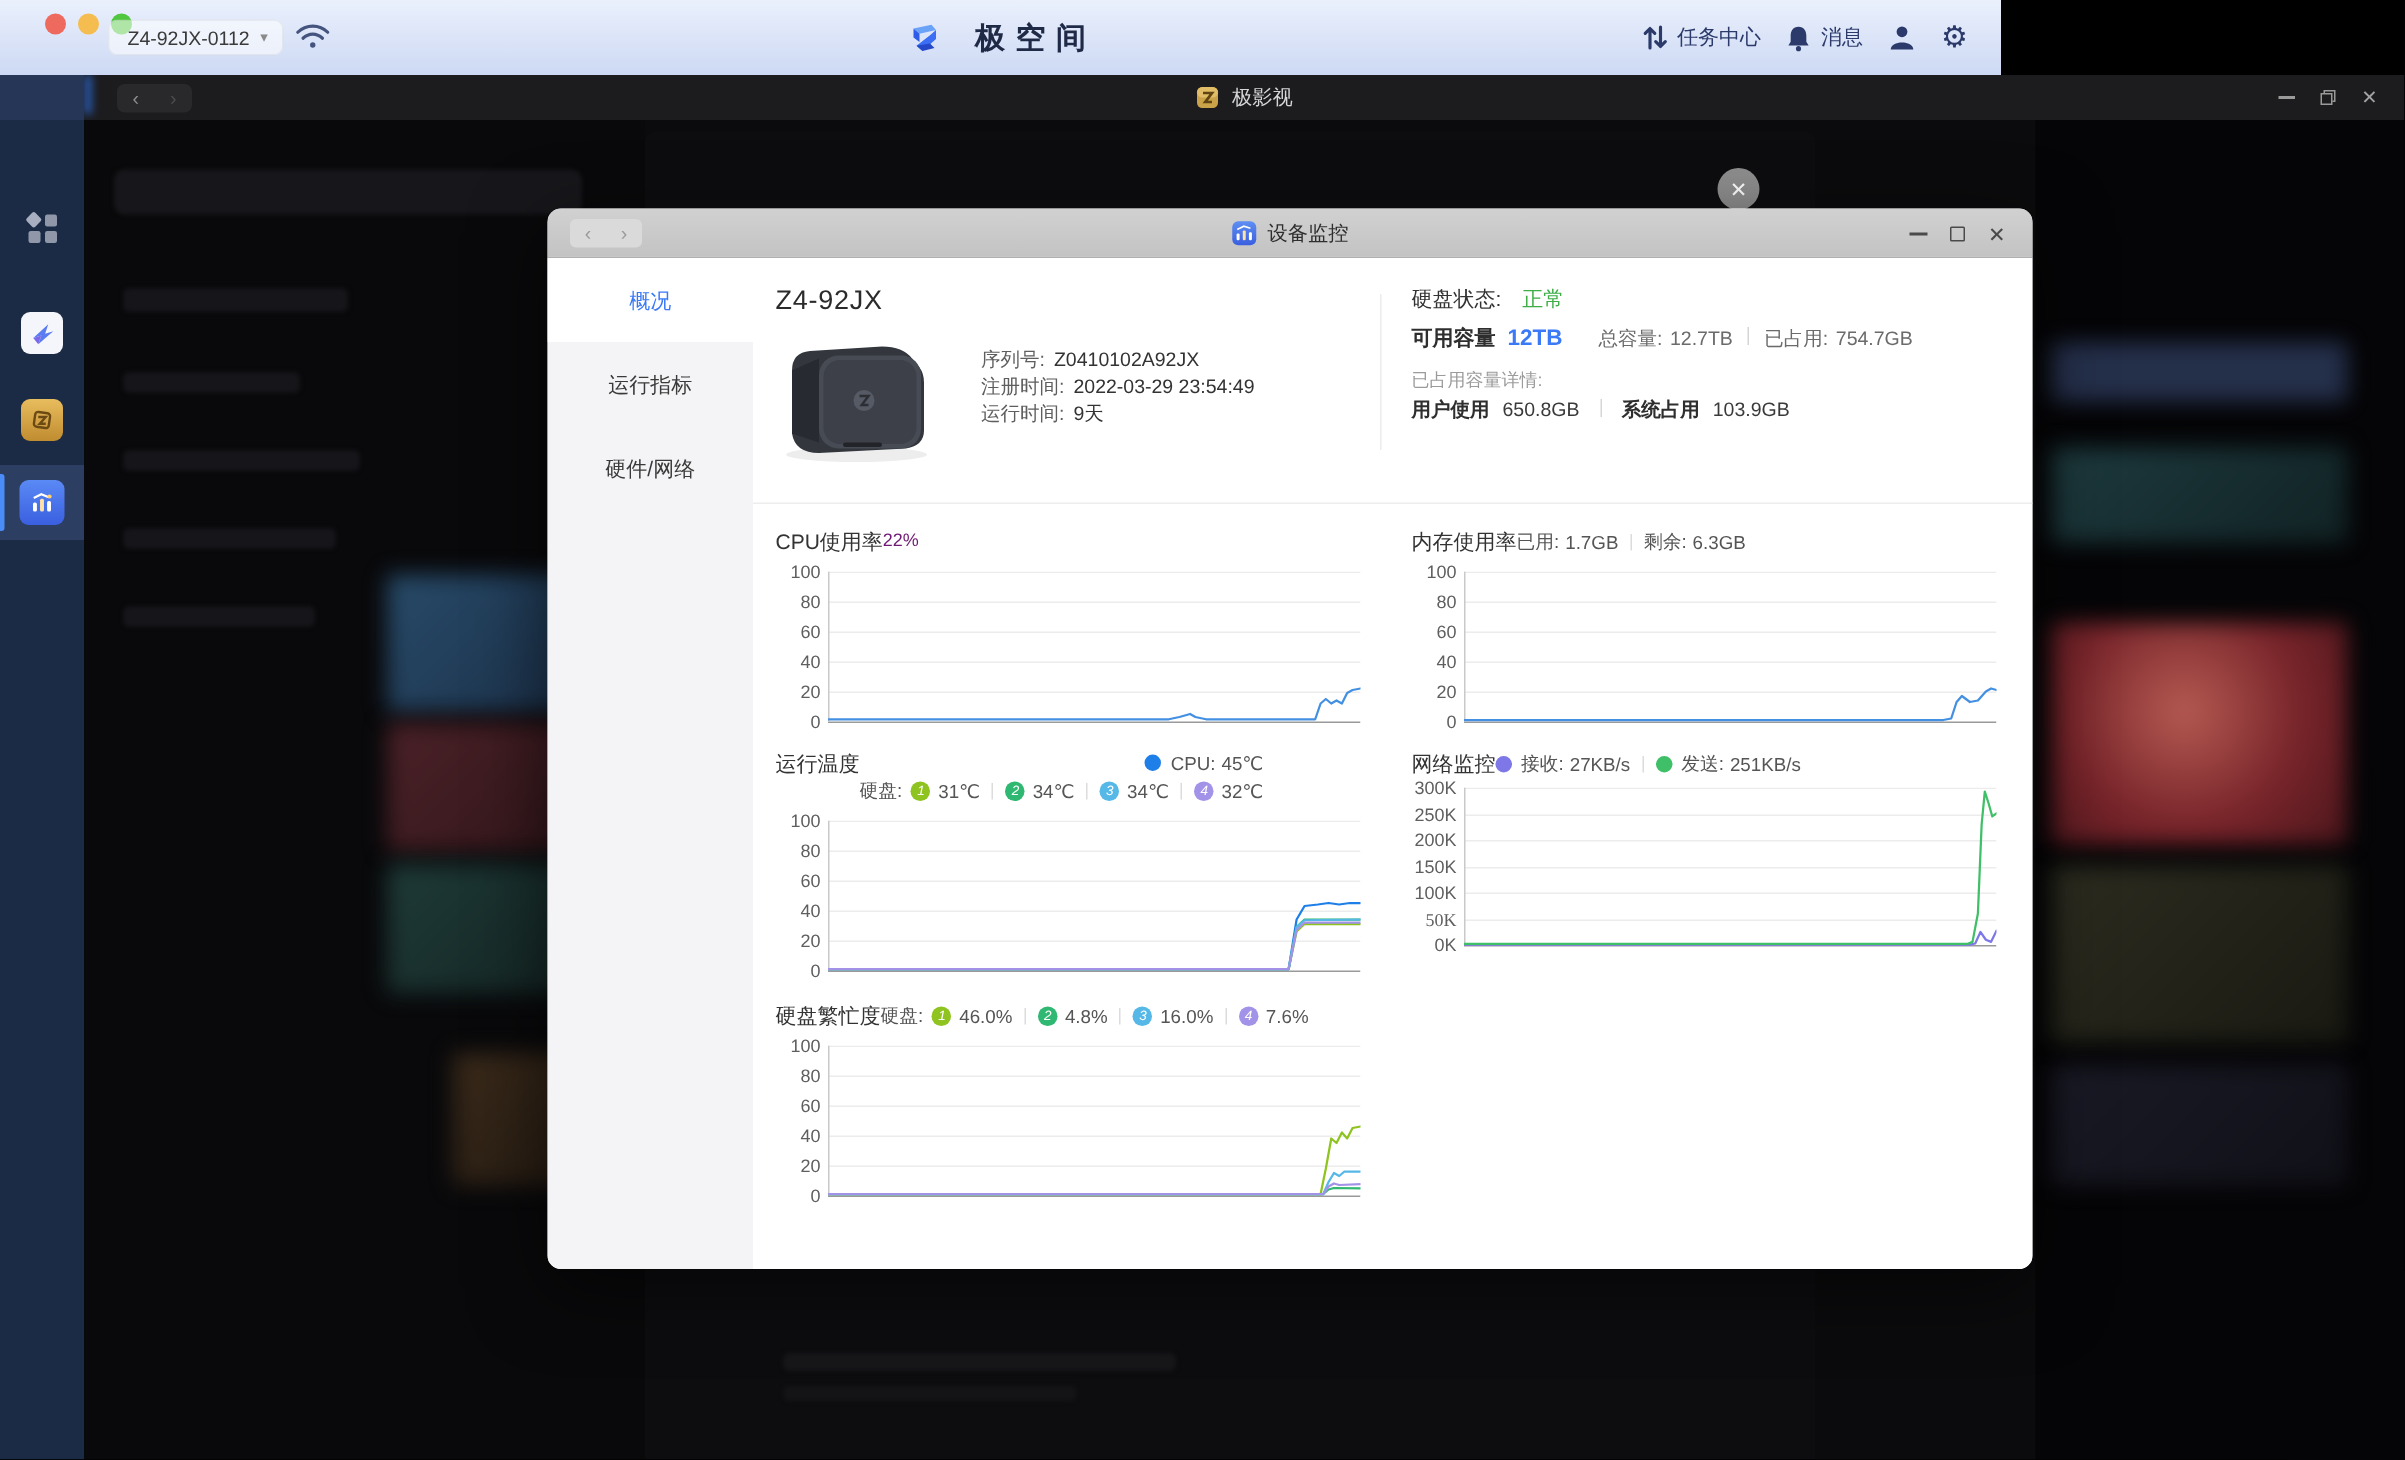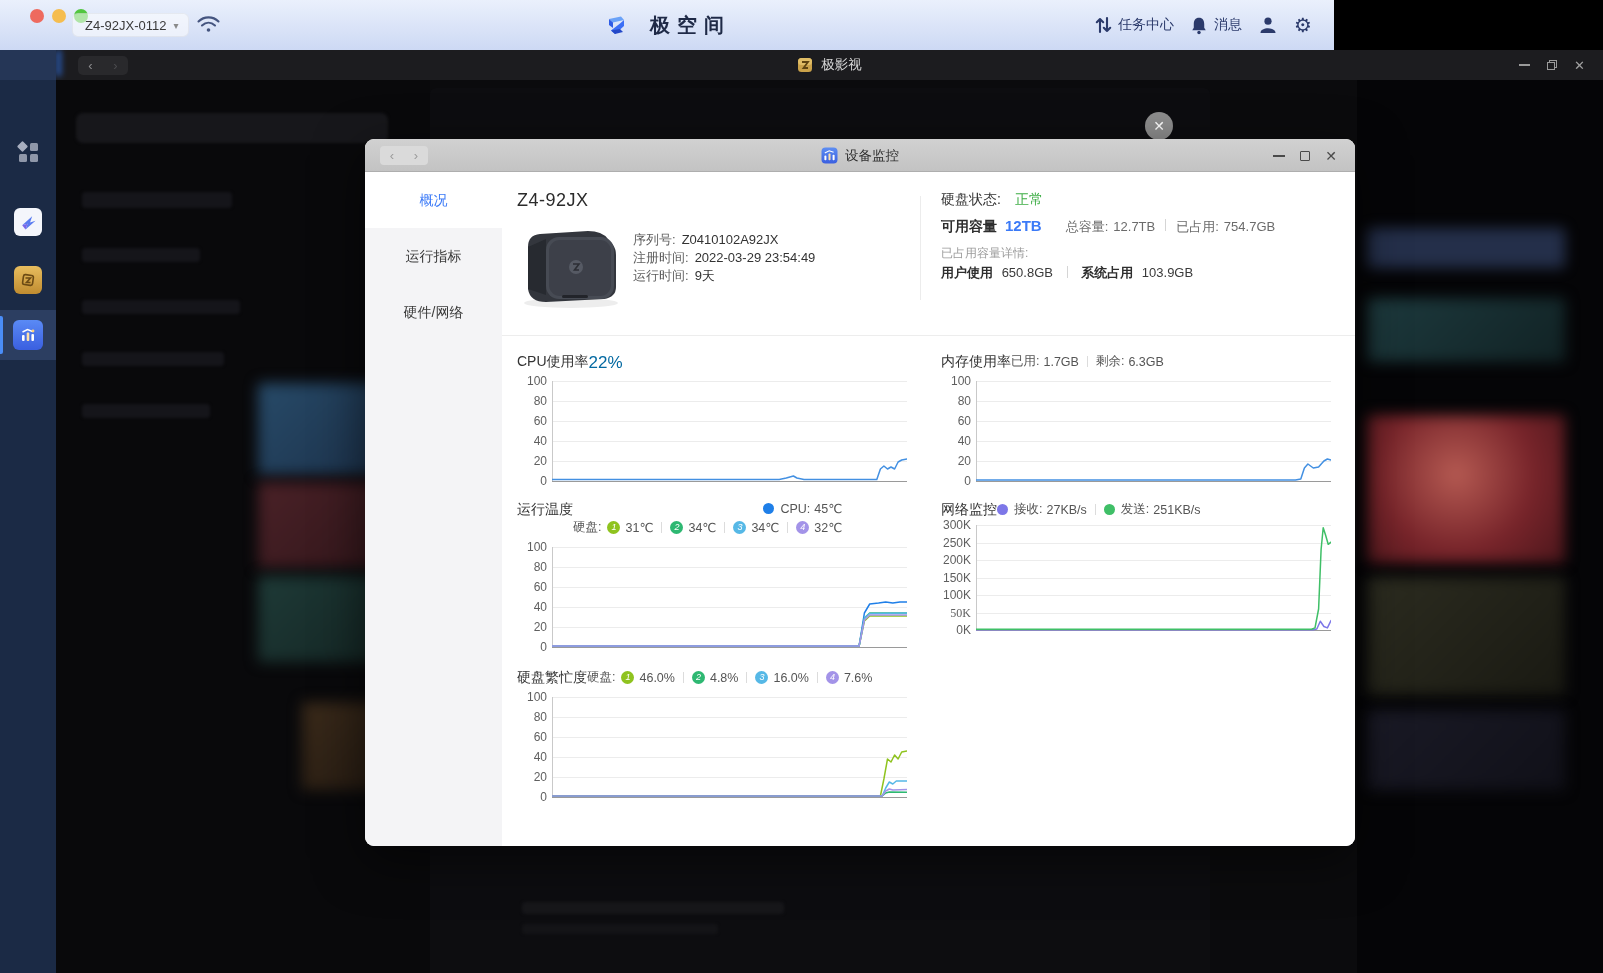--- a/index.html
+++ b/index.html
@@ -68,21 +68,21 @@
   .dlg-close { color:#4a4a4a; font-size:14px; line-height:14px; }
 
   .dlg-sidebar { position:absolute; left:0; top:33px; width:137px; bottom:0; background:#f4f4f6; }
   .tab { height:56px; line-height:56px; text-align:center; font-size:14px; color:#3a3a3a; cursor:default; }
   .tab.active { background:#fff; color:#3b7af7; }
 
   .dlg-content { position:absolute; left:137px; top:33px; right:0; bottom:0; background:#fff; }
   
   .device-name { position:absolute; left:15px; top:18px; font-size:18px; color:#2b2b2b; font-weight:500; letter-spacing:.5px; }
   .device-img { position:absolute; left:14px; top:53px; }
-  .device-info { position:absolute; left:131px; top:59px; font-size:13px; line-height:18px; color:#333; }
+  .device-info { position:absolute; left:152px; top:59px; font-size:13px; line-height:18px; color:#333; }
   .device-info .lbl { color:#5e5e5e; margin-right:6px; }
   .vdiv { position:absolute; left:418px; top:24px; width:1px; height:104px; background:#ececec; }
   .row-status { position:absolute; left:439px; top:19px; font-size:14px; color:#333; }
   .row-status .ok { color:#3fae47; margin-left:14px; }
   .row-capacity { position:absolute; left:439px; top:45px; display:flex; align-items:baseline; }
   .cap-lbl { font-size:14px; color:#2e2e2e; font-weight:600; }
   .cap-val { font-size:15px; color:#3b7af7; font-weight:600; margin-left:8px; }
   .cap-sub { font-size:13px; color:#6b6b6b; margin-left:24px; }
   .cap-sub2 { font-size:13px; color:#6b6b6b; }
   .vsep { display:inline-block; width:1px; height:12px; background:#d5d5d5; margin:0 10px; vertical-align:-1px; }
@@ -90,21 +90,21 @@
   .row-usage { position:absolute; left:439px; top:92px; font-size:13px; color:#3a3a3a; }
   .row-usage b { font-weight:600; color:#2e2e2e; }
   .hdiv { position:absolute; left:0; right:0; top:163px; height:1px; background:#ededed; }
 
   
   .chart { position:absolute; width:390px; }
   .chart-header { position:absolute; left:0; right:10px; top:0; display:flex; align-items:flex-start; }
   .chart-title { font-size:14px; color:#333; white-space:nowrap; }
   .chart-legend { display:flex; flex-direction:column; align-items:flex-end; gap:3px; }
   .legend-row { display:flex; align-items:center; font-size:12.5px; color:#555; white-space:nowrap; }
-  .legend-text { font-size:17px; color:#0369a1; }
+  .legend-text { font-size:12px; color:#701a75; }
   .litem { display:inline-flex; align-items:center; }
   .dot { width:13px; height:13px; border-radius:50%; display:inline-flex; align-items:center; justify-content:center; color:#fff; font-size:9px; line-height:9px; margin-right:5px; flex:none; }
   .dot.small { width:11px; height:11px; margin-right:6px; }
   .llabel { margin-right:4px; }
   .lsep { width:1px; height:11px; background:#dcdcdc; margin:0 8px; display:inline-block; }
   .chart-plot { position:absolute; left:0; }
   .ylabels { position:absolute; left:0; top:0; width:30px; height:100%; }
   .ytick { position:absolute; right:0; font-size:12px; color:#5f5f5f; text-align:right; white-space:nowrap; }
   .plot-svg { position:absolute; left:35px; top:0; }
 

